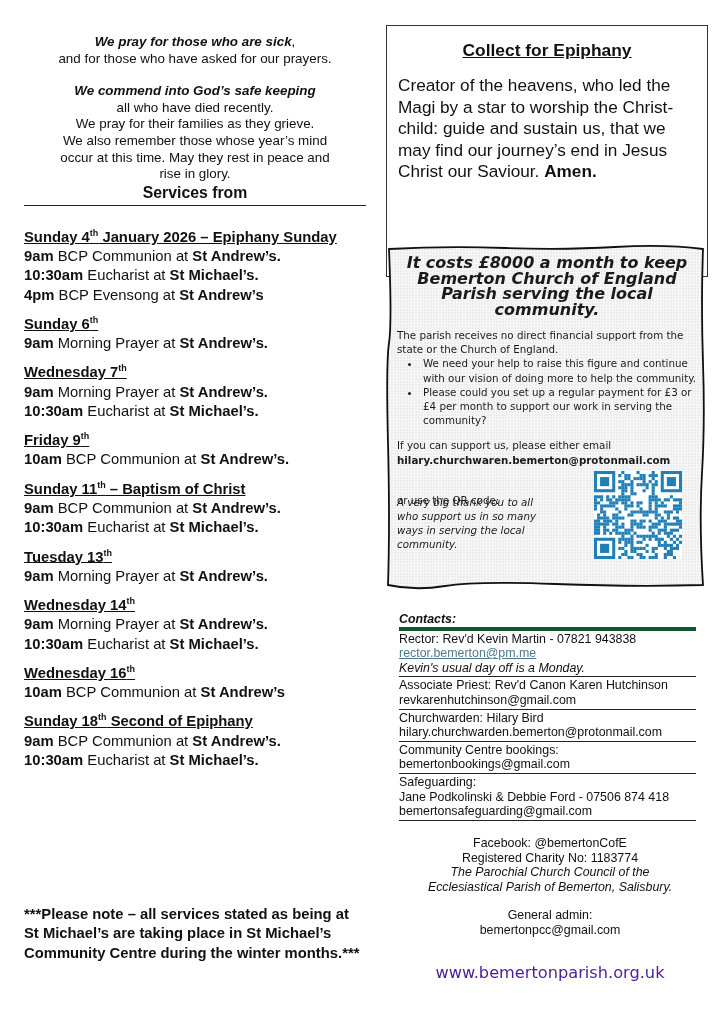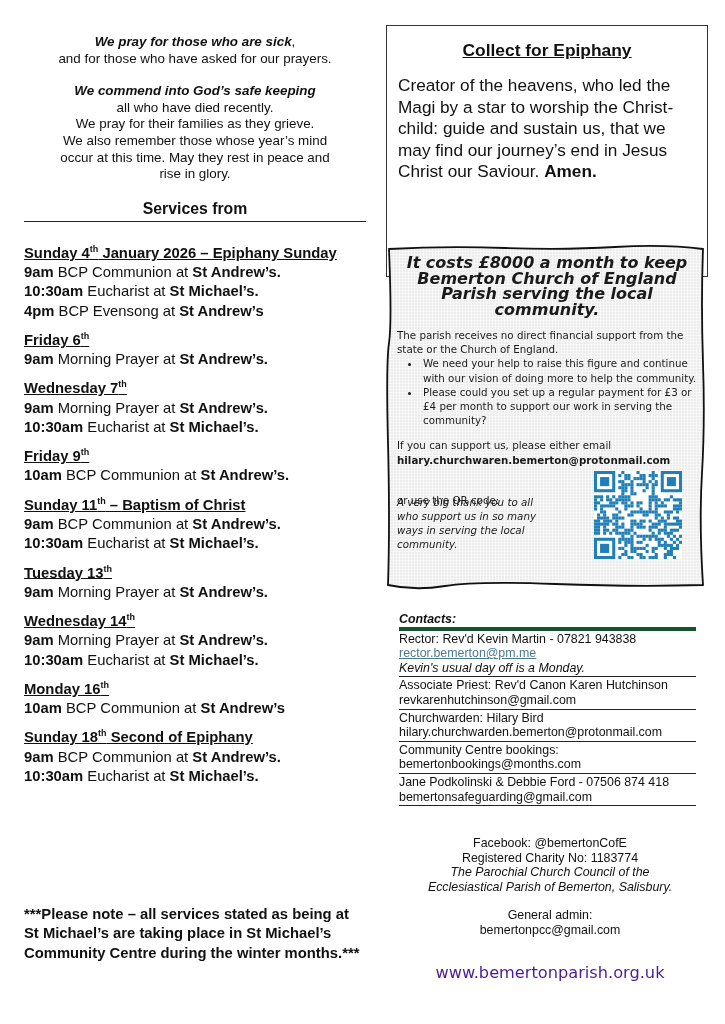--- a/index.html
+++ b/index.html
@@ -4,21 +4,21 @@
 <style>
   html, body { margin: 0; padding: 0; background: #ffffff; }
   body {
     width: 725px; height: 1024px; position: relative; overflow: hidden;
     font-family: "Liberation Sans", sans-serif; color: #111;
   }
   .col-left { position: absolute; left: 24px; top: 34px; width: 342px; }
   .prayers { text-align: center; font-size: 13.4px; line-height: 16.6px; }
   .prayers p { margin: 0; }
   .prayers .gap { height: 16px; }
-  .services-head { text-align: center; font-size: 15.8px; font-weight: bold; line-height: 19px; margin-top: 16px; }
+  .services-head { text-align: center; font-size: 15.8px; font-weight: bold; line-height: 19px; }
   .services-head sup { font-size: 9px; }
   .head-rule { border: 0; border-top: 1px solid #222; margin: 3px 0 0 0; width: 342px; }
   .services { margin-top: 18px; font-size: 14.8px; line-height: 19.3px; }
   .day { margin-bottom: 6px; }
   .day-title { font-weight: bold; text-decoration: underline; }
   .day-title sup { font-size: 9px; }
   .svc b { font-weight: bold; }
   .note { position: absolute; left: 24px; top: 905px; width: 342px; font-size: 14.8px; font-weight: bold; line-height: 19.3px; }
 
   .collect-box { position: absolute; left: 386px; top: 25px; width: 322px; height: 252px; border: 1.4px solid #333; box-sizing: border-box; }
@@ -71,21 +71,21 @@
   <hr class="head-rule">
 
   <div class="services" id="services-list">
       <div class="day">
         <div class="day-title"><span>Sunday 4</span><sup>th</sup><span> January 2026 – Epiphany Sunday</span></div>
         <div class="svc"><b>9am</b><span> BCP Communion at </span><b>St Andrew’s.</b><span></span></div>
         <div class="svc"><b>10:30am</b><span> Eucharist at </span><b>St Michael’s.</b><span></span></div>
         <div class="svc"><b>4pm</b><span> BCP Evensong at </span><b>St Andrew’s</b><span></span></div>
       </div>
       <div class="day">
-        <div class="day-title"><span>Friday 6</span><sup>th</sup><span></span></div>
+        <div class="day-title"><span>Sunday 6</span><sup>th</sup><span></span></div>
         <div class="svc"><b>9am</b><span> Morning Prayer at </span><b>St Andrew’s.</b><span></span></div>
       </div>
       <div class="day">
         <div class="day-title"><span>Wednesday 7</span><sup>th</sup><span></span></div>
         <div class="svc"><b>9am</b><span> Morning Prayer at </span><b>St Andrew’s.</b><span></span></div>
         <div class="svc"><b>10:30am</b><span> Eucharist at </span><b>St Michael’s.</b><span></span></div>
       </div>
       <div class="day">
         <div class="day-title"><span>Friday 9</span><sup>th</sup><span></span></div>
         <div class="svc"><b>10am</b><span> BCP Communion at </span><b>St Andrew’s.</b><span></span></div>
@@ -98,21 +98,21 @@
       <div class="day">
         <div class="day-title"><span>Tuesday 13</span><sup>th</sup><span></span></div>
         <div class="svc"><b>9am</b><span> Morning Prayer at </span><b>St Andrew’s.</b><span></span></div>
       </div>
       <div class="day">
         <div class="day-title"><span>Wednesday 14</span><sup>th</sup><span></span></div>
         <div class="svc"><b>9am</b><span> Morning Prayer at </span><b>St Andrew’s.</b><span></span></div>
         <div class="svc"><b>10:30am</b><span> Eucharist at </span><b>St Michael’s.</b><span></span></div>
       </div>
       <div class="day">
-        <div class="day-title"><span>Monday 16</span><sup>th</sup><span></span></div>
+        <div class="day-title"><span>Wednesday 16</span><sup>th</sup><span></span></div>
         <div class="svc"><b>10am</b><span> BCP Communion at </span><b>St Andrew’s</b><span></span></div>
       </div>
       <div class="day">
         <div class="day-title"><span>Sunday 18</span><sup>th</sup><span> Second of Epiphany</span></div>
         <div class="svc"><b>9am</b><span> BCP Communion at </span><b>St Andrew’s.</b><span></span></div>
         <div class="svc"><b>10:30am</b><span> Eucharist at </span><b>St Michael’s.</b><span></span></div>
       </div>
     </div>
 </div>
 
@@ -497,23 +497,24 @@
   <div class="contact-block">
     <div>Associate Priest: Rev'd Canon Karen Hutchinson</div>
     <div>revkarenhutchinson@gmail.com</div>
   </div>
   <div class="contact-block">
     <div>Churchwarden: Hilary Bird</div>
     <div>hilary.churchwarden.bemerton@protonmail.com</div>
   </div>
   <div class="contact-block">
     <div>Community Centre bookings:</div>
-    <div>bemertonbookings@months.com</div>
+    <div>bemertonbookings@gmail.com</div>
   </div>
   <div class="contact-block">
+    <div>Safeguarding:</div>
     <div>Jane Podkolinski &amp; Debbie Ford - 07506 874 418</div>
     <div>bemertonsafeguarding@gmail.com</div>
   </div>
 </div>
 
 <div class="footer">
   <div>Facebook: @bemertonCofE</div>
   <div>Registered Charity No: 1183774</div>
   <div class="it">The Parochial Church Council of the</div>
   <div class="it">Ecclesiastical Parish of Bemerton, Salisbury.</div>

